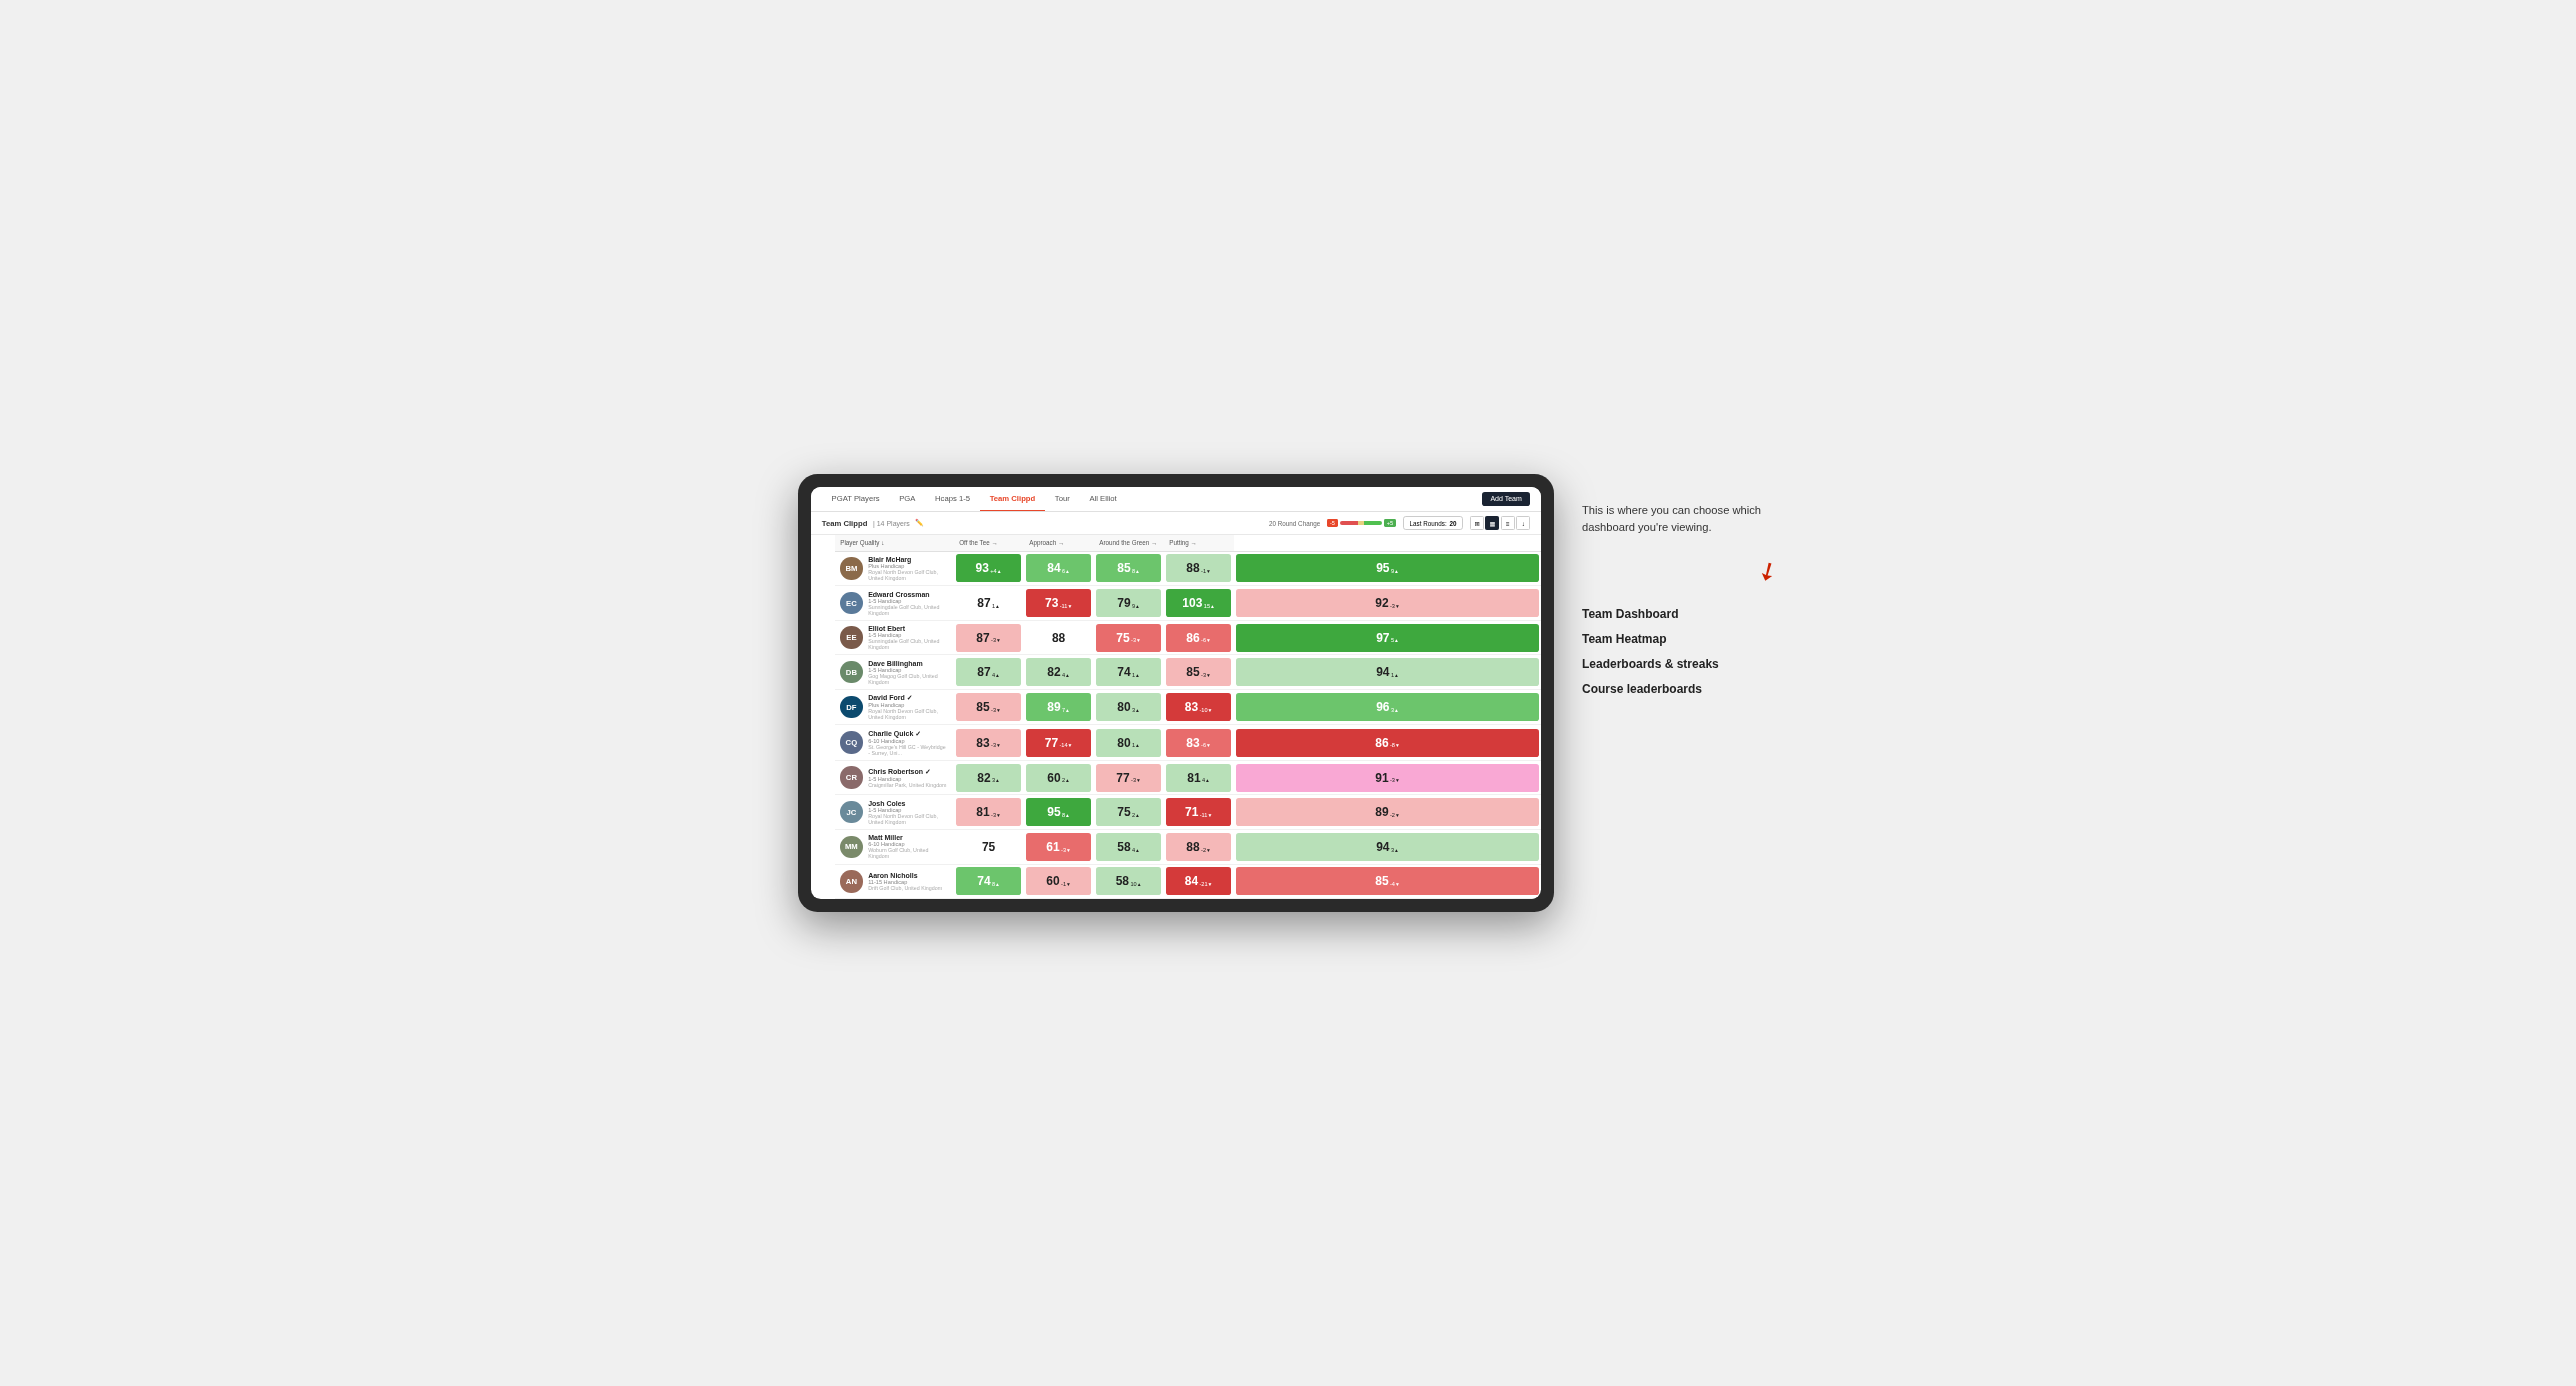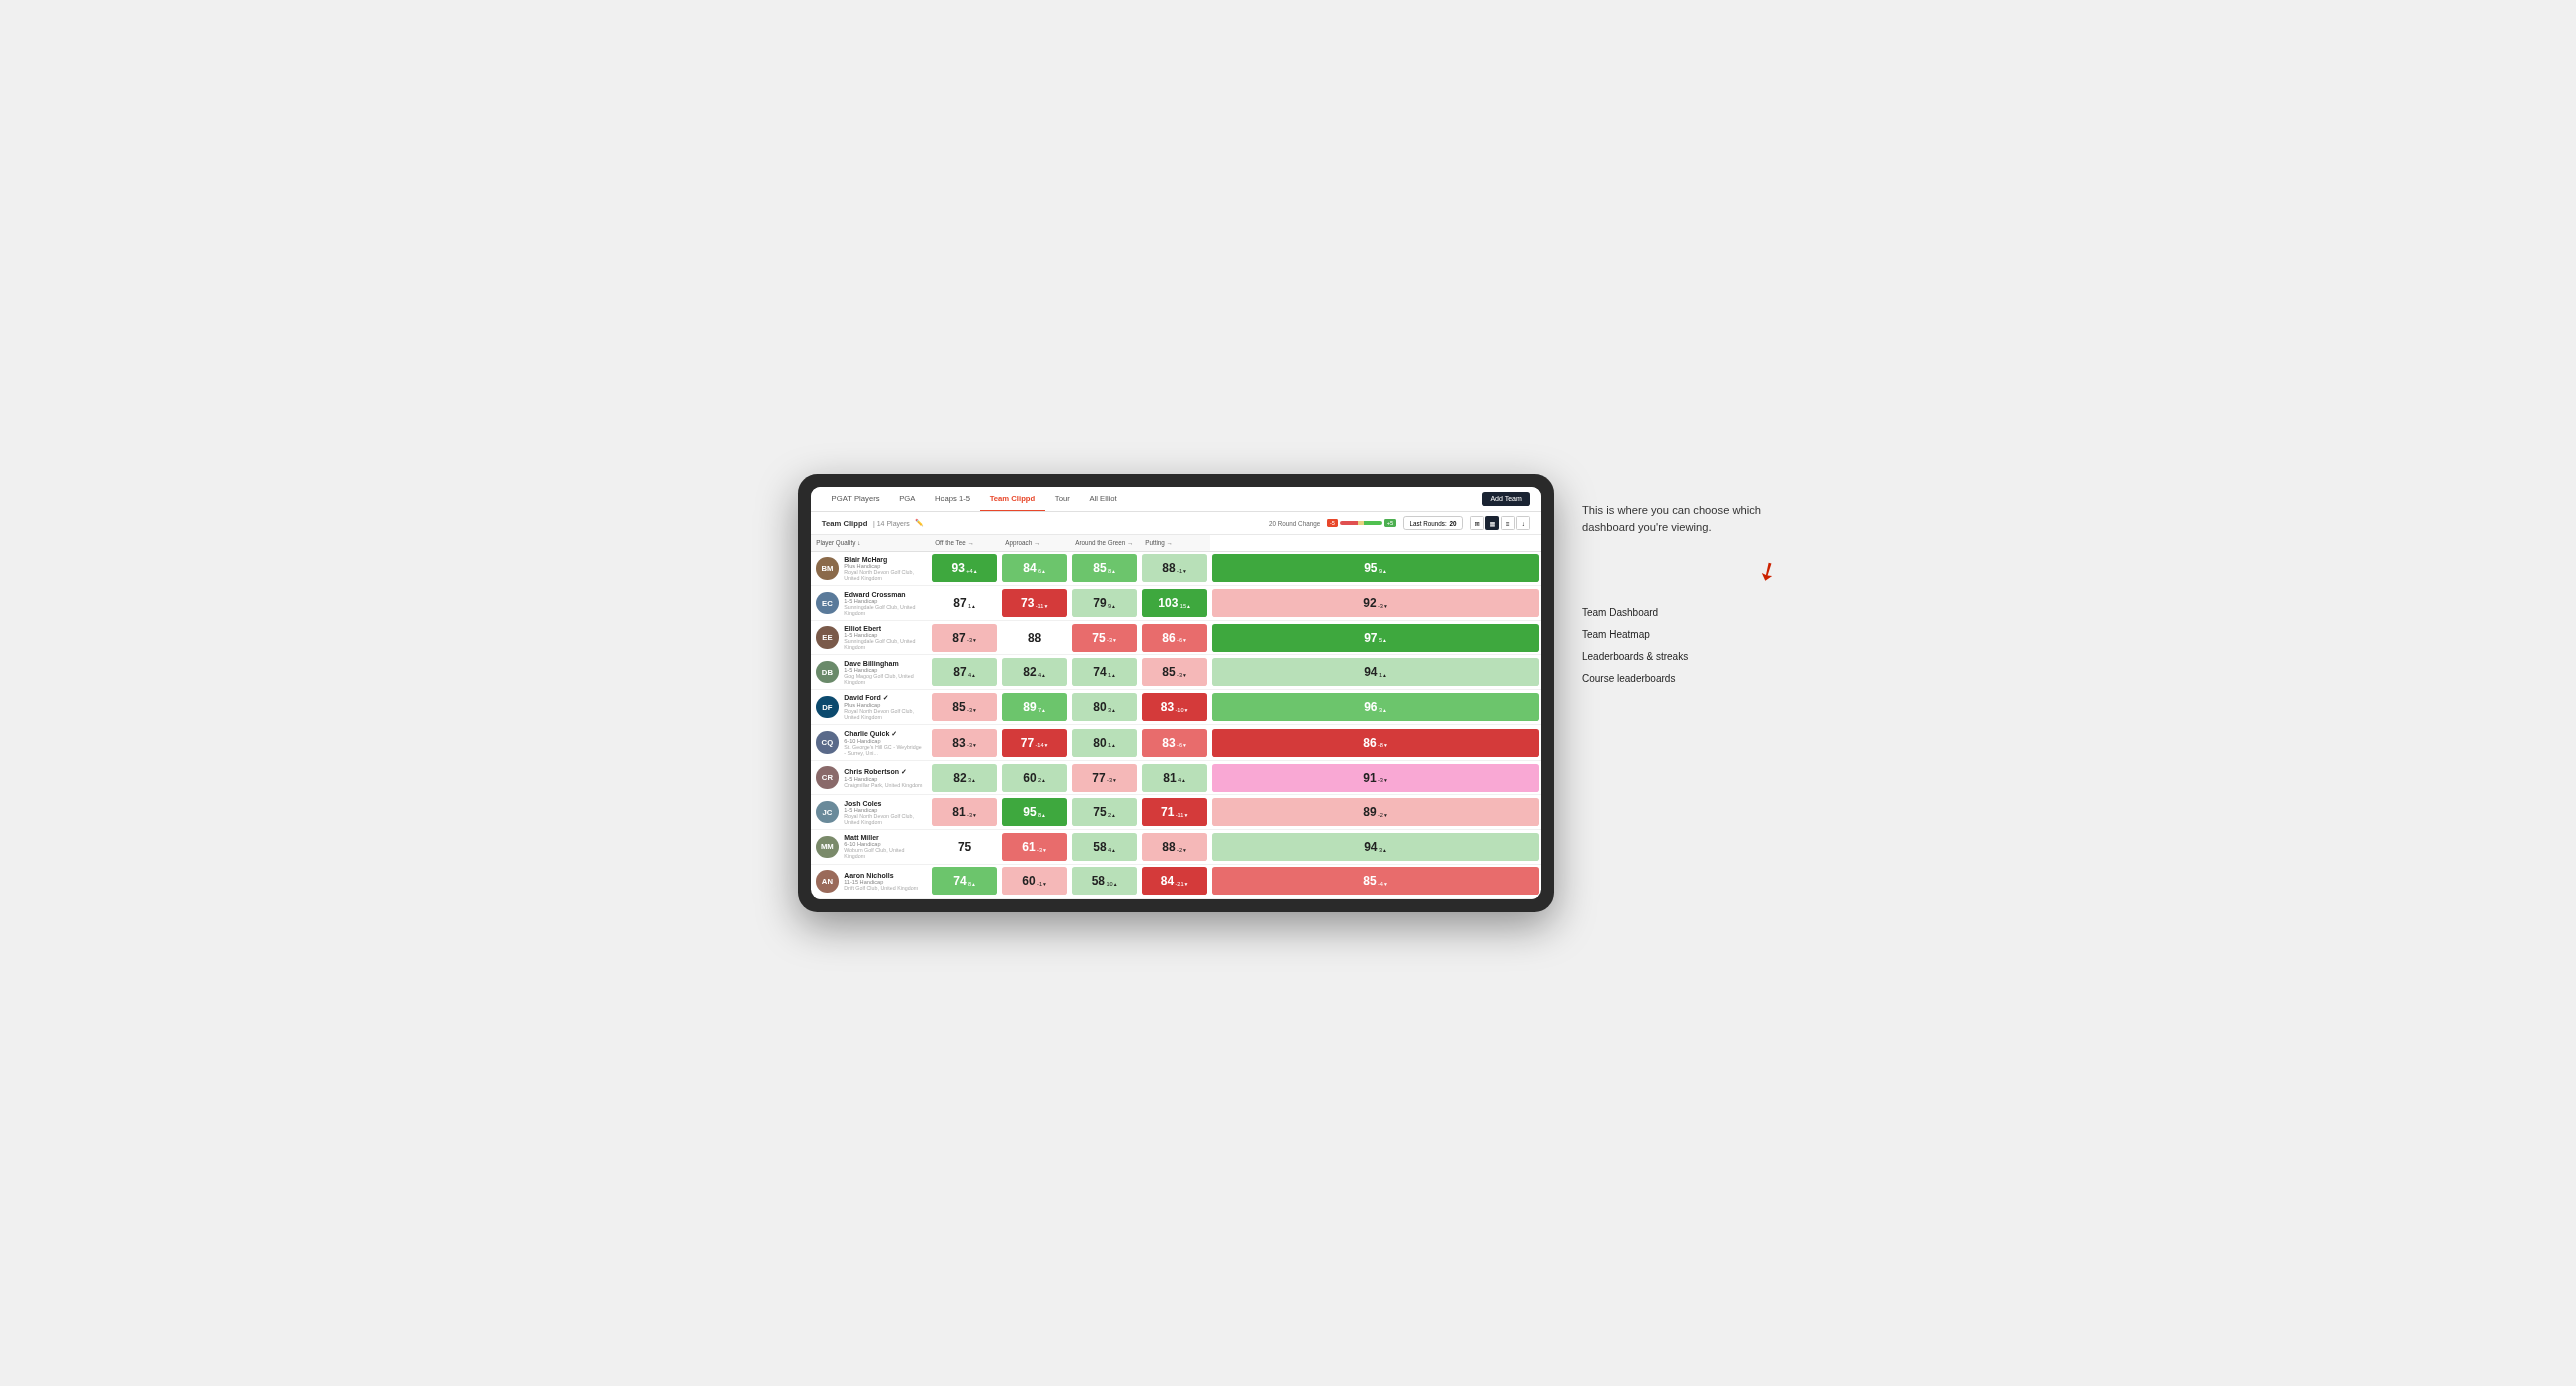--- a/index.html
+++ b/index.html
@@ -356,30 +356,31 @@
       margin-bottom: 21px;
     }
 
     .annotation-list {
       display: flex;
       flex-direction: column;
       gap: 11.2px;
     }
 
     .annotation-item {
-      font-size: 10px;
-      font-weight: 400;
+      font-size: 12px;
+      font-weight: 700;
       color: #222;
     }
 
     
     .table-wrapper {
       overflow-x: auto;
       max-height: 364px;
       overflow-y: auto;
+      margin-left: 24px;
     }
 
     .category-header {
       font-size: 6.3px;
       color: #555;
       font-weight: 500;
     }
   </style>
 </head>
 <body>

